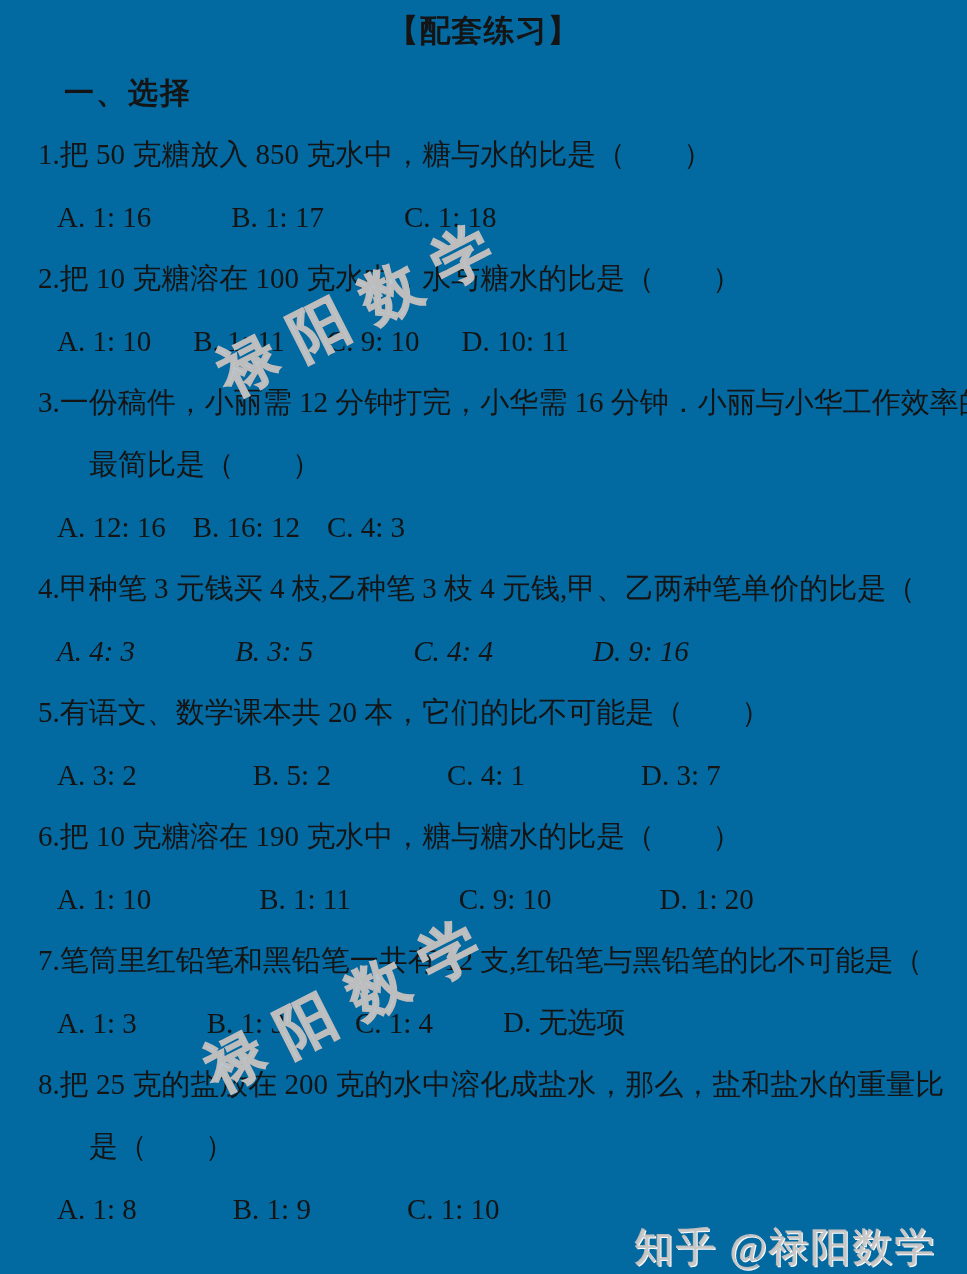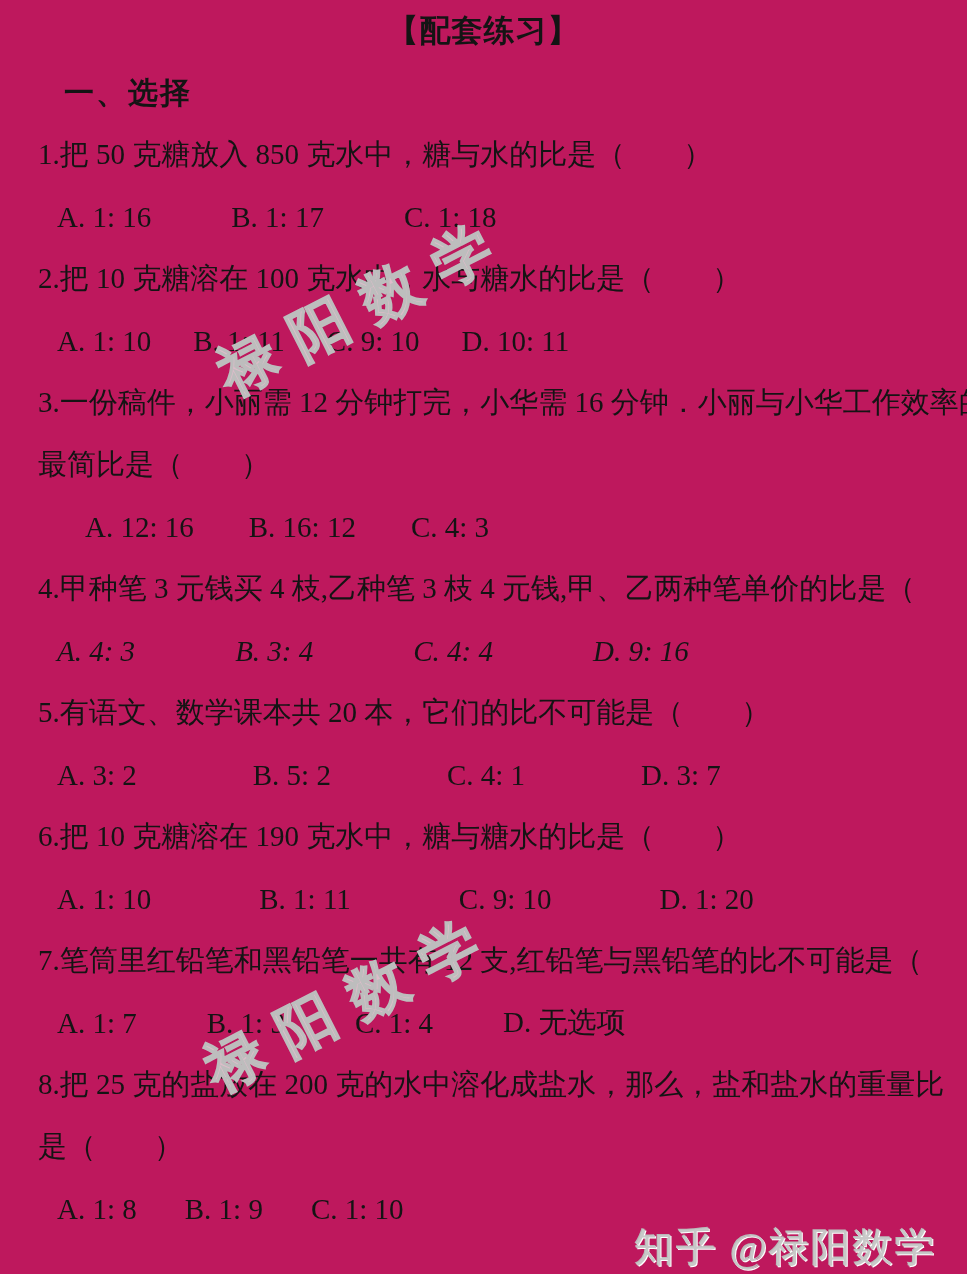--- a/index.html
+++ b/index.html
@@ -1,20 +1,20 @@
 <!DOCTYPE html>
 <html><head>
 <meta charset="utf-8">
 <style>
   html, body { margin: 0; padding: 0; }
   .page {
     position: relative;
     width: 967px;
     height: 1274px;
-    background: #be185d;
+    background: #0369a1;
     overflow: hidden;
     font-family: "Liberation Serif", "DejaVu Serif", serif;
     color: #141414;
   }
   .doc { position: absolute; inset: 0; }
   .line {
     height: 62px;
     display: flex;
     align-items: center;
     font-size: 29px;
@@ -33,31 +33,31 @@
     height: 62px;
     display: flex;
     align-items: center;
     padding-left: 30px;
     font-size: 30px;
     font-weight: 600;
     letter-spacing: 2px;
     margin-left: 34px;
   }
   .qline { padding-left: 38px; }
-  .cont  { padding-left: 38px; }
+  .cont  { padding-left: 89px; }
   .opts  { padding-left: 57px; display: flex; align-items: center; }
   .opt   { display: inline-block; }
   .g1 { gap: 80px; text-align: right; }
   .g2 { gap: 42px; }
-  .g3 { gap: 55px; margin-left: 28px; }
+  .g3 { gap: 27px; }
   .g4 { gap: 100px; font-style: italic; }
   .g5 { gap: 116px; }
   .g6 { gap: 108px; }
   .g7 { gap: 70px; }
-  .g8 { gap: 48px; }
+  .g8 { gap: 96px; }
   .wm {
     position: absolute;
     font-size: 58px;
     font-weight: 700;
     letter-spacing: 22px;
     white-space: nowrap;
     color: rgba(255, 255, 255, 0.55);
     -webkit-text-stroke: 1.5px #bdbdbd;
     text-shadow: 0 0 1px rgba(175, 175, 175, 0.55);
     transform: rotate(-27deg);
@@ -106,21 +106,21 @@
     <div class="line cont">最简比是（　　）</div>
     <div class="line opts g3">
       <span class="opt">A. 12: 16</span>
       <span class="opt">B. 16: 12</span>
       <span class="opt">C. 4: 3</span>
     </div>
 
     <div class="line qline">4.甲种笔 3 元钱买 4 枝,乙种笔 3 枝 4 元钱,甲、乙两种笔单价的比是（　　）</div>
     <div class="line opts g4">
       <span class="opt">A. 4: 3</span>
-      <span class="opt">B. 3: 4</span>
+      <span class="opt">B. 3: 5</span>
       <span class="opt">C. 4: 4</span>
       <span class="opt">D. 9: 16</span>
     </div>
 
     <div class="line qline">5.有语文、数学课本共 20 本，它们的比不可能是（　　）</div>
     <div class="line opts g5">
       <span class="opt">A. 3: 2</span>
       <span class="opt">B. 5: 2</span>
       <span class="opt">C. 4: 1</span>
       <span class="opt">D. 3: 7</span>
@@ -129,21 +129,21 @@
     <div class="line qline">6.把 10 克糖溶在 190 克水中，糖与糖水的比是（　　）</div>
     <div class="line opts g6">
       <span class="opt">A. 1: 10</span>
       <span class="opt">B. 1: 11</span>
       <span class="opt">C. 9: 10</span>
       <span class="opt">D. 1: 20</span>
     </div>
 
     <div class="line qline">7.笔筒里红铅笔和黑铅笔一共有 12 支,红铅笔与黑铅笔的比不可能是（　　）</div>
     <div class="line opts g7">
-      <span class="opt">A. 1: 7</span>
+      <span class="opt">A. 1: 3</span>
       <span class="opt">B. 1: 3</span>
       <span class="opt">C. 1: 4</span>
       <span class="opt">D. 无选项</span>
     </div>
 
     <div class="line qline">8.把 25 克的盐放在 200 克的水中溶化成盐水，那么，盐和盐水的重量比</div>
     <div class="line cont">是（　　）</div>
     <div class="line opts g8">
       <span class="opt">A. 1: 8</span>
       <span class="opt">B. 1: 9</span>

